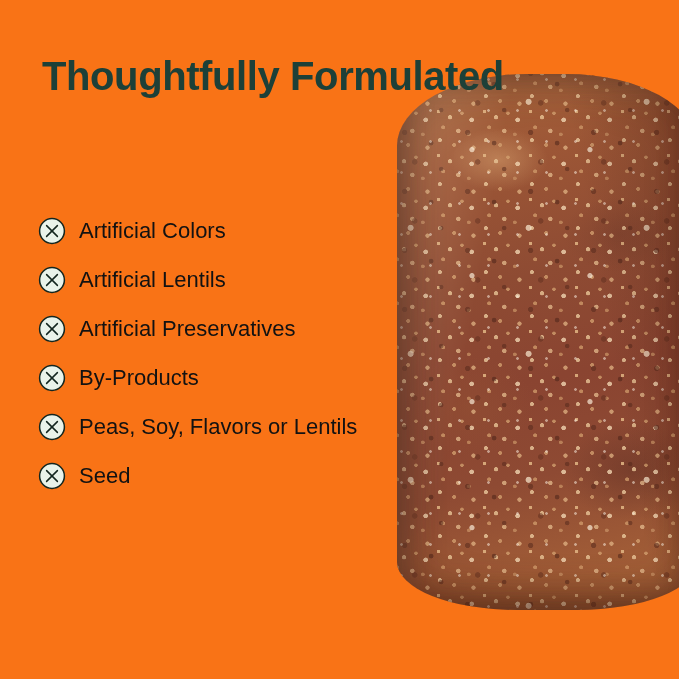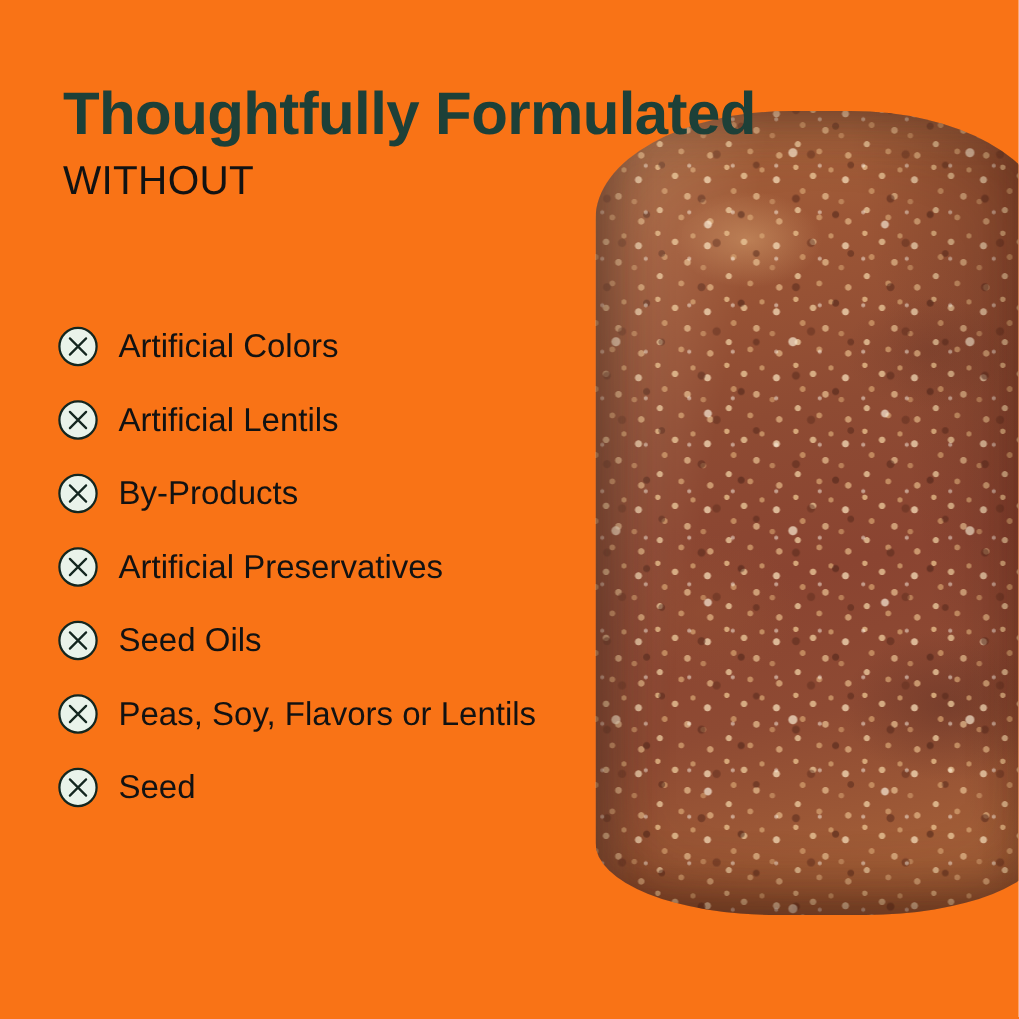--- a/index.html
+++ b/index.html
@@ -165,21 +165,20 @@
       <div class="grain-a"></div>
       <div class="grain-b"></div>
       <div class="grain-c"></div>
       <div class="grain-d"></div>
       <div class="gloss"></div>
       <div class="rim-shade"></div>
     </div>
   </div>
 
   <div class="headline">Thoughtfully Formulated</div>
-  <div class="subhead">WITHOUT</div>
 
   <ul class="exclusion-list">
 
     <li class="exclusion-item">
       <svg class="x-badge" viewBox="0 0 28 28">
         <circle cx="14" cy="14" r="12.4" fill="#e9f3ea" stroke="#13261f" stroke-width="1.5"></circle>
         <path d="M8.6 8.6 L19.4 19.4 M19.4 8.6 L8.6 19.4" stroke="#13261f" stroke-width="1.5" stroke-linecap="round"></path>
       </svg>
       <span class="item-label">Artificial Colors</span>
     </li>
@@ -190,38 +189,31 @@
         <path d="M8.6 8.6 L19.4 19.4 M19.4 8.6 L8.6 19.4" stroke="#13261f" stroke-width="1.5" stroke-linecap="round"></path>
       </svg>
       <span class="item-label">Artificial Lentils</span>
     </li>
 
     <li class="exclusion-item">
       <svg class="x-badge" viewBox="0 0 28 28">
         <circle cx="14" cy="14" r="12.4" fill="#e9f3ea" stroke="#13261f" stroke-width="1.5"></circle>
         <path d="M8.6 8.6 L19.4 19.4 M19.4 8.6 L8.6 19.4" stroke="#13261f" stroke-width="1.5" stroke-linecap="round"></path>
       </svg>
+      <span class="item-label">Artificial Preservatives</span>
+    </li>
+
+    <li class="exclusion-item">
+      <svg class="x-badge" viewBox="0 0 28 28">
+        <circle cx="14" cy="14" r="12.4" fill="#e9f3ea" stroke="#13261f" stroke-width="1.5"></circle>
+        <path d="M8.6 8.6 L19.4 19.4 M19.4 8.6 L8.6 19.4" stroke="#13261f" stroke-width="1.5" stroke-linecap="round"></path>
+      </svg>
       <span class="item-label">By-Products</span>
     </li>
 
-    <li class="exclusion-item">
-      <svg class="x-badge" viewBox="0 0 28 28">
-        <circle cx="14" cy="14" r="12.4" fill="#e9f3ea" stroke="#13261f" stroke-width="1.5"></circle>
-        <path d="M8.6 8.6 L19.4 19.4 M19.4 8.6 L8.6 19.4" stroke="#13261f" stroke-width="1.5" stroke-linecap="round"></path>
-      </svg>
-      <span class="item-label">Artificial Preservatives</span>
-    </li>
-
-    <li class="exclusion-item">
-      <svg class="x-badge" viewBox="0 0 28 28">
-        <circle cx="14" cy="14" r="12.4" fill="#e9f3ea" stroke="#13261f" stroke-width="1.5"></circle>
-        <path d="M8.6 8.6 L19.4 19.4 M19.4 8.6 L8.6 19.4" stroke="#13261f" stroke-width="1.5" stroke-linecap="round"></path>
-      </svg>
-      <span class="item-label">Seed Oils</span>
-    </li>
 
     <li class="exclusion-item">
       <svg class="x-badge" viewBox="0 0 28 28">
         <circle cx="14" cy="14" r="12.4" fill="#e9f3ea" stroke="#13261f" stroke-width="1.5"></circle>
         <path d="M8.6 8.6 L19.4 19.4 M19.4 8.6 L8.6 19.4" stroke="#13261f" stroke-width="1.5" stroke-linecap="round"></path>
       </svg>
       <span class="item-label">Peas, Soy, Flavors or Lentils</span>
     </li>
 
     <li class="exclusion-item">

